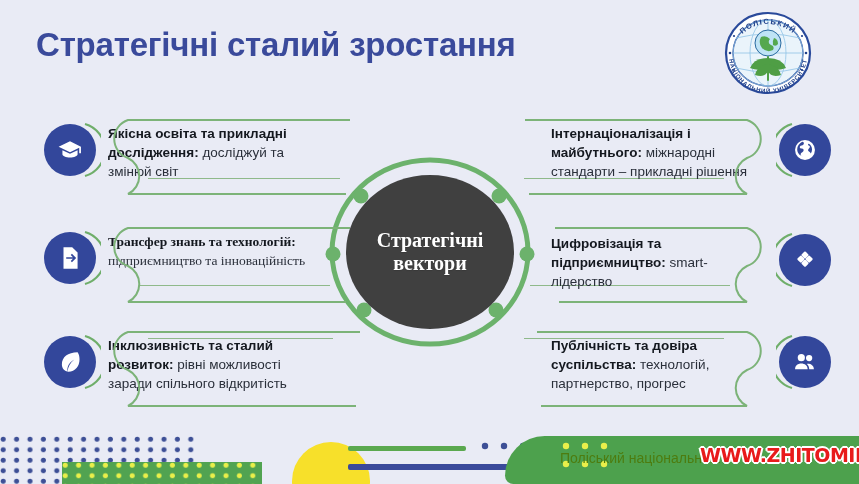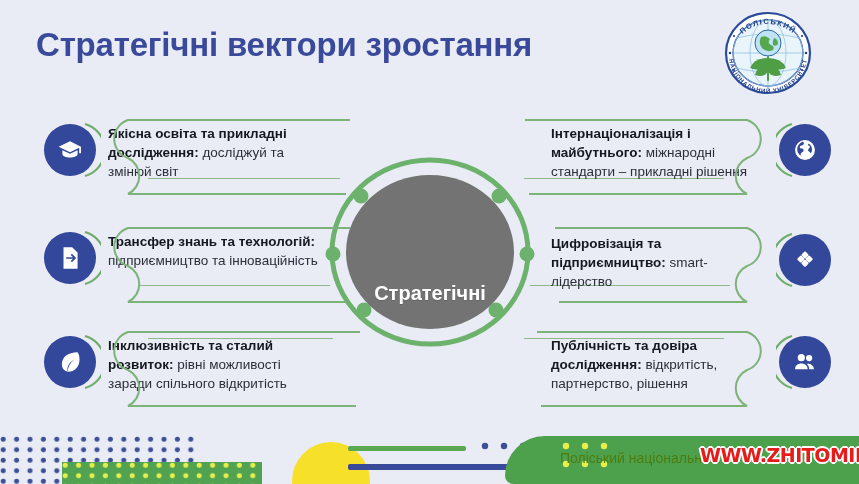--- a/index.html
+++ b/index.html
@@ -23,22 +23,22 @@
   #logo{position:absolute;left:716px;top:6px;width:104px;height:94px;}
   #logo svg{display:block;width:104px;height:94px;}
 
   
   #center-wrap{position:absolute;left:318px;top:150px;width:224px;height:204px;}
   #center-ring{
     position:absolute;left:0;top:0;width:224px;height:204px;
   }
   #center-disc{
     position:absolute;left:28px;top:25px;width:168px;height:154px;
-    border-radius:50%;background:#737373;
-    display:flex;align-items:flex-end;justify-content:center;text-align:center;
+    border-radius:50%;background:#404040;
+    display:flex;align-items:center;justify-content:center;text-align:center;font-family:Liberation Serif, serif;
   }
   #center-label{
     color:#ffffff;font-size:20px;font-weight:bold;line-height:1.17;
     text-shadow:0 1px 1px rgba(0,0,0,.12);
   }
 
   
   .conn{position:absolute;background:#8fb98a;height:1px;}
 
   
@@ -88,21 +88,21 @@
       -1px -1px 0 #fff, 1px -1px 0 #fff, -1px 1px 0 #fff, 1px 1px 0 #fff,
       0 2px 0 #fff, 2px 0 0 #fff, -2px 0 0 #fff, 0 -2px 0 #fff;
     white-space:nowrap;
   }
 </style>
 </head>
 <body>
 
 <div id="slide">
 
-  <div id="title">Стратегічні вектори зростання</div>
+  <div id="title">Стратегічні сталий зростання</div>
 
   <div id="logo">
     <svg viewBox="0 0 104 94" xmlns="http://www.w3.org/2000/svg" aria-hidden="true">
       <defs>
         <path id="arcTop" d="M 16 52 A 36 34 0 0 1 88 52"></path>
         <path id="arcBot" d="M 13 50 A 39 37 0 0 0 91 50"></path>
       </defs>
       <ellipse cx="52" cy="47" rx="42" ry="40" fill="#ffffff" stroke="#2a4a9b" stroke-width="2.2"></ellipse>
       <ellipse cx="52" cy="47" rx="35" ry="33" fill="#eaf4fb" stroke="#2a4a9b" stroke-width="1.4"></ellipse>
 
@@ -159,21 +159,21 @@
       <circle cx="43" cy="46" r="7.5" fill="#6cb26c"></circle>
       <circle cx="181" cy="46" r="7.5" fill="#6cb26c"></circle>
       <circle cx="15" cy="104" r="7.5" fill="#6cb26c"></circle>
       <circle cx="209" cy="104" r="7.5" fill="#6cb26c"></circle>
       <circle cx="46" cy="160" r="7.5" fill="#6cb26c"></circle>
       <circle cx="178" cy="160" r="7.5" fill="#6cb26c"></circle>
     </svg>
     <div id="center-disc">
       <div id="center-label">
         <span>Стратегічні</span><br>
-        <br>
+        <span>вектори</span><br>
       </div>
     </div>
   </div>
 
   <div class="item left" style="top:124px;">
     <div class="icon-wrap">
       <svg class="arc" viewBox="0 0 60 60" xmlns="http://www.w3.org/2000/svg">
         <path d="M44 4 A 27 27 0 0 1 44 56" fill="none" stroke="#6fae6a" stroke-width="2.2"></path>
       </svg>
       <div class="icon-circle">
@@ -183,21 +183,21 @@
       </div>
     </div>
     <div class="txt">
       <b>Якісна освіта та прикладні дослідження:</b><span> досліджуй та змінюй світ</span>
     </div>
     <svg class="bracket" style="left:58px;top:-6px;width:252px;height:78px;" viewBox="0 0 252 78" xmlns="http://www.w3.org/2000/svg">
       <path d="M248 2 L26 2 A 20 20 0 0 0 26 40 A 20 20 0 0 1 26 76 L244 76" fill="none" stroke="#7cb378" stroke-width="2"></path>
     </svg>
   </div>
 
-  <div class="item left" style="top:232px;">
+  <div class="item left" style="top:232px;font-family:Liberation Serif, serif;">
     <div class="icon-wrap">
       <svg class="arc" viewBox="0 0 60 60" xmlns="http://www.w3.org/2000/svg">
         <path d="M44 4 A 27 27 0 0 1 44 56" fill="none" stroke="#6fae6a" stroke-width="2.2"></path>
       </svg>
       <div class="icon-circle">
         <svg viewBox="0 0 24 24" xmlns="http://www.w3.org/2000/svg">
           <path fill="#fff" d="M6 2h8l5 5v15H6V2z"></path>
           <path fill="#33479b" d="M8.5 11.2h6.2l-2-2 1.1-1.1 3.9 3.9-3.9 3.9-1.1-1.1 2-2H8.5v-1.6z"></path>
         </svg>
       </div>
@@ -284,21 +284,21 @@
           <g fill="#fff">
             <circle cx="8.6" cy="8" r="3.3"></circle>
             <circle cx="15.8" cy="8.4" r="2.9"></circle>
             <path d="M2.8 18.6c0-3.2 2.6-5.2 5.8-5.2s5.8 2 5.8 5.2H2.8z"></path>
             <path d="M14.6 13.6c3 0 5.6 1.8 5.6 5h-4.3c0-1.9-.8-3.6-2.2-4.8.3-.1.6-.2.9-.2z"></path>
           </g>
         </svg>
       </div>
     </div>
     <div class="txt">
-      <b>Публічність та довіра дослідження:</b><span> відкритість, партнерство, рішення</span>
+      <b>Публічність та довіра суспільства:</b><span> технологій, партнерство, прогрес</span>
     </div>
     <svg class="bracket" style="right:58px;top:-6px;width:240px;height:78px;" viewBox="0 0 240 78" xmlns="http://www.w3.org/2000/svg">
       <path d="M4 2 L214 2 A 20 20 0 0 1 214 40 A 20 20 0 0 0 214 76 L8 76" fill="none" stroke="#7cb378" stroke-width="2"></path>
     </svg>
   </div>
 
   <div id="bottom">
 
     <svg class="dotgrid" style="left:0;top:0;width:200px;height:48px;" viewBox="0 0 200 48" xmlns="http://www.w3.org/2000/svg">
       <defs>

